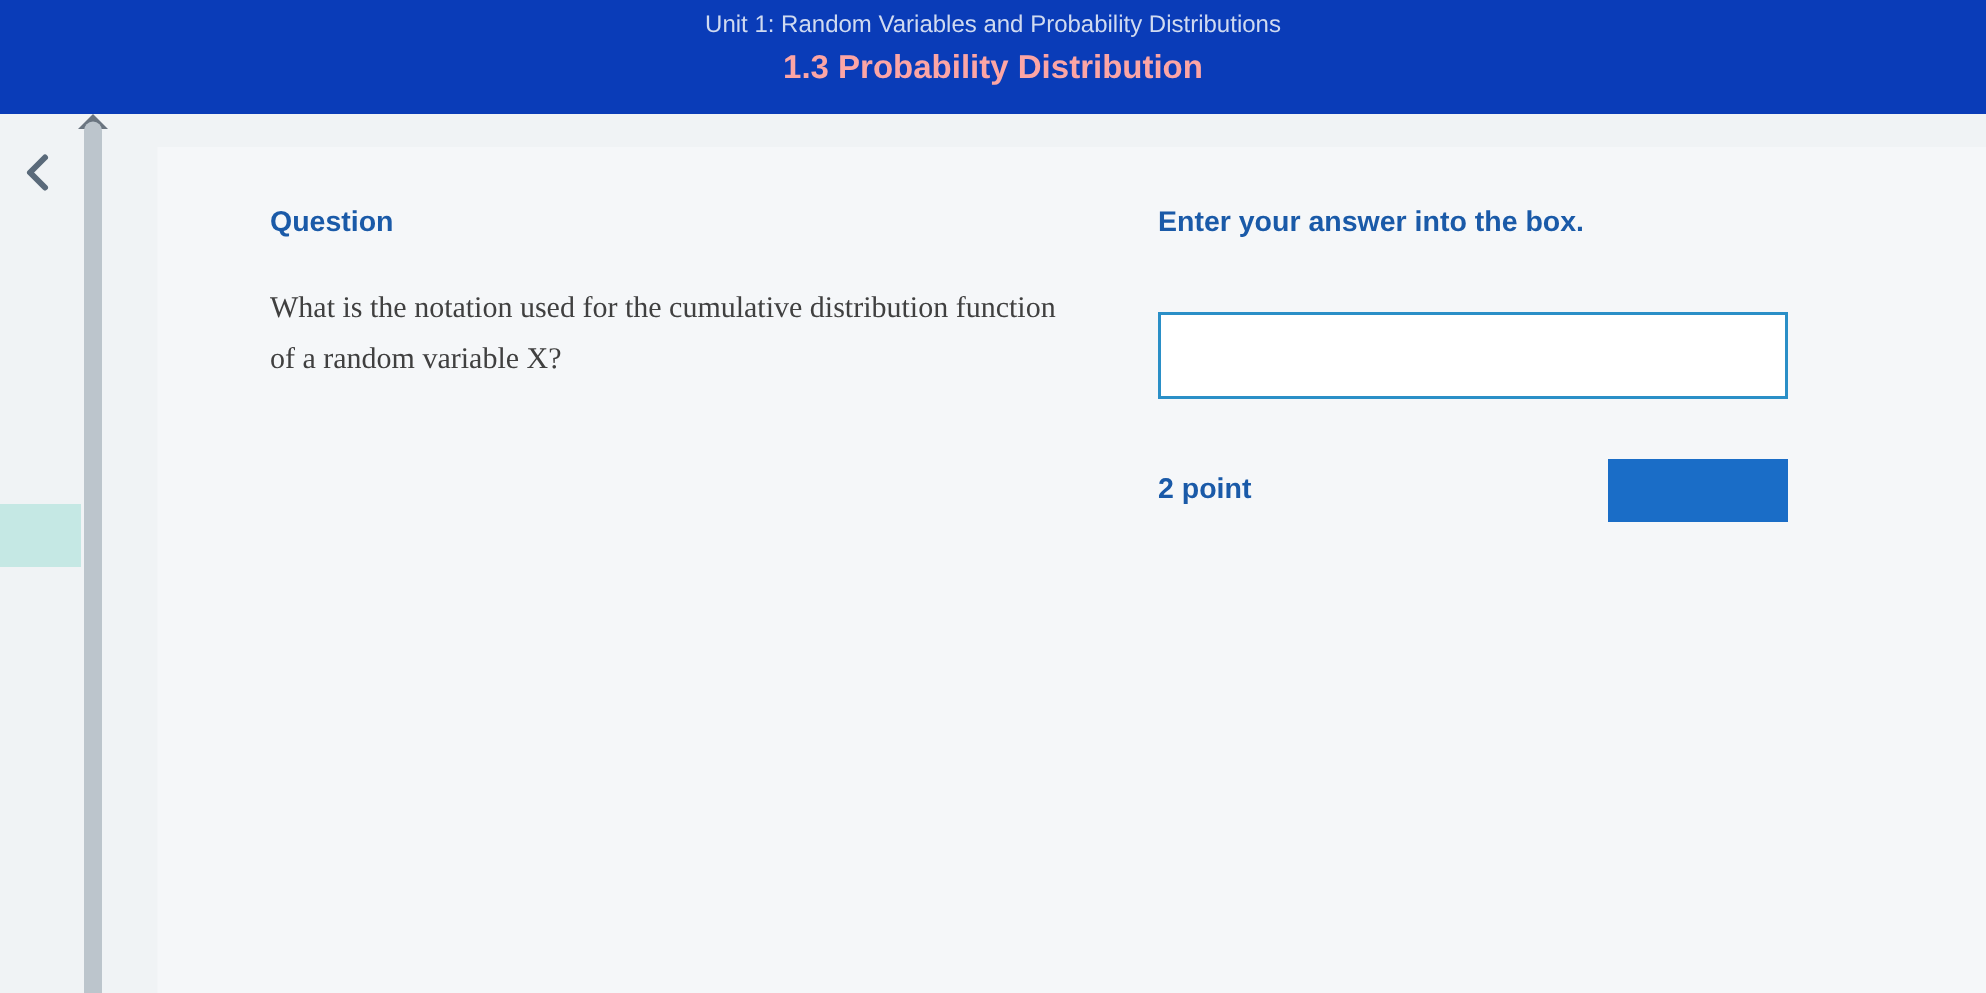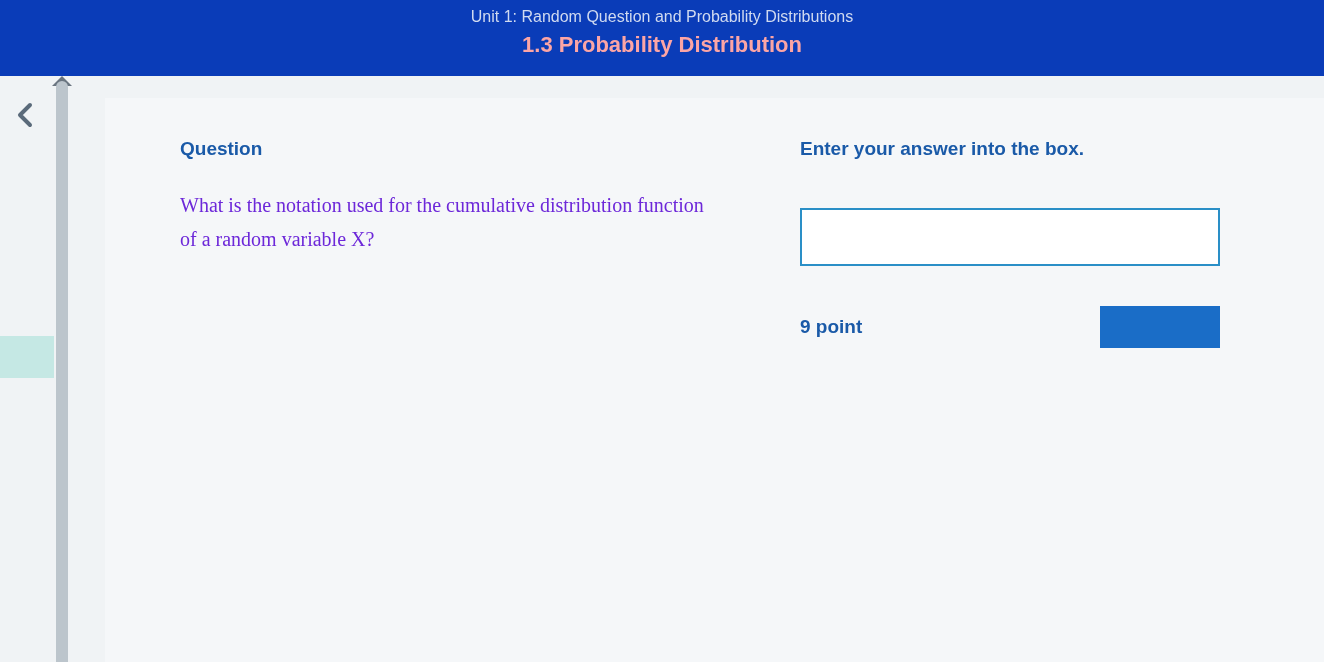--- a/index.html
+++ b/index.html
@@ -77,36 +77,36 @@
     }
     .main-panel {
       margin-left: 105px;
       margin-right: 0;
       background: #f5f7f9;
       padding: 40px 0 40px 75px;
       height: 100%;
     }
     .columns {
       display: flex;
-      gap: 90px;
+      gap: 62px;
     }
     .left-col {
       flex: 0 0 530px;
     }
     .right-col {
       flex: 1;
     }
     .question-label {
       color: #1a5aa8;
       font-weight: 700;
       font-size: 19px;
       margin-bottom: 28px;
     }
     .question-text {
-      color: #6d28d9;
+      color: #404040;
       font-size: 20px;
       line-height: 1.7;
       font-family: Georgia, 'Times New Roman', serif;
     }
     .answer-label {
       color: #1a5aa8;
       font-weight: 700;
       font-size: 19px;
       margin-bottom: 48px;
     }
@@ -137,21 +137,21 @@
       height: 42px;
       background: #1a6dc7;
       border: none;
       cursor: pointer;
     }
   </style>
 </head>
 <body>
 
 <div class="header">
-  <div class="header-unit">Unit 1: Random Question and Probability Distributions</div>
+  <div class="header-unit">Unit 1: Random Variables and Probability Distributions</div>
   <div class="header-section">1.3 Probability Distribution</div>
 </div>
 
 <div class="content-wrapper">
   <div class="back-button">
     <svg viewBox="0 0 20 28">
       <path d="M 15 4 L 5 14 L 15 24" stroke="#5a6a7a" stroke-width="4" fill="none" stroke-linecap="round" stroke-linejoin="round"></path>
     </svg>
   </div>
 
@@ -162,19 +162,19 @@
   <div class="main-panel">
     <div class="columns">
       <div class="left-col">
         <div class="question-label">Question</div>
         <div class="question-text">What is the notation used for the cumulative distribution function of a random variable X?</div>
       </div>
       <div class="right-col">
         <div class="answer-label">Enter your answer into the box.</div>
         <input type="text" class="answer-input" value="" style="">
         <div class="points-row">
-          <div class="points-label">9 point</div>
+          <div class="points-label">2 point</div>
           <button class="submit-button"></button>
         </div>
       </div>
     </div>
   </div>
 </div>
 
 </body></html>

